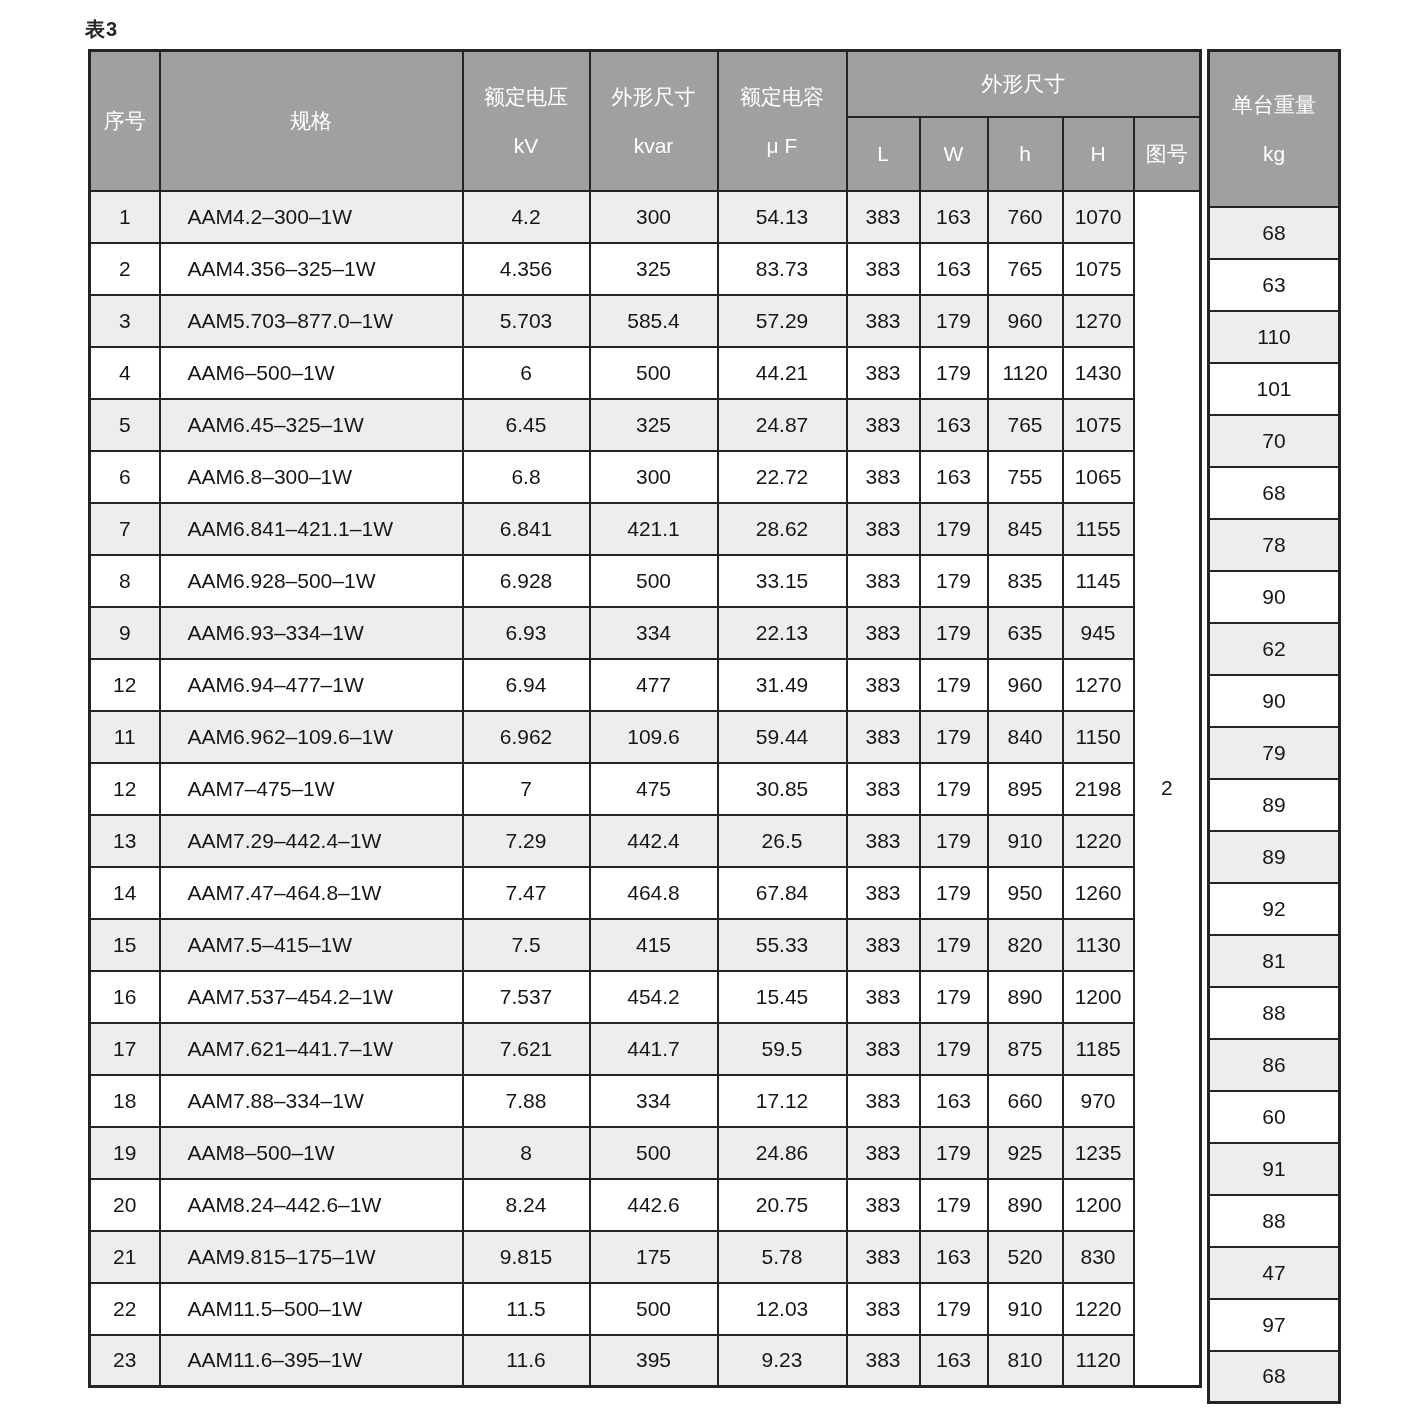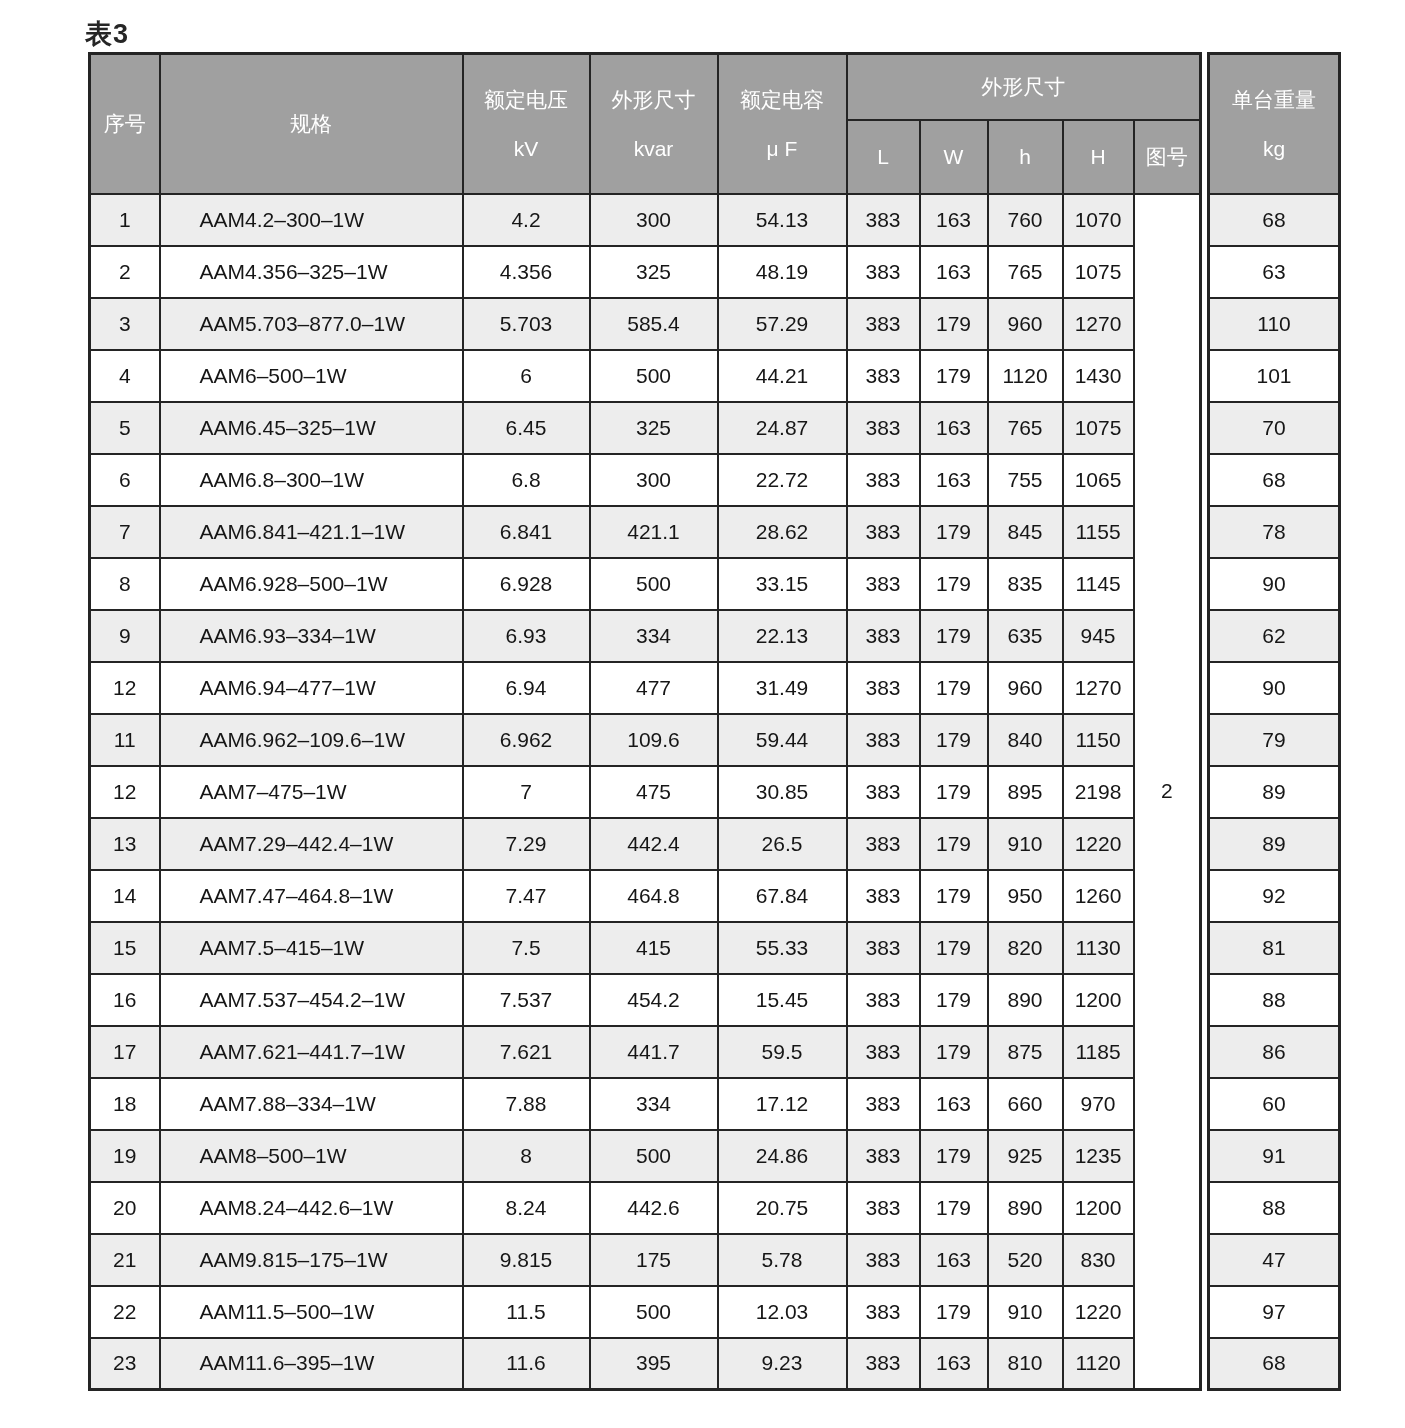--- a/index.html
+++ b/index.html
@@ -6,25 +6,25 @@
   html, body {
     width: 1405px;
     background: #ffffff;
     font-family: "Liberation Sans", sans-serif;
     color: #1c1c1c;
   }
   body { height: 1428px; overflow: hidden; }
   .page { padding: 16px 0 0 85px; }
 
   .doc-title {
-    font-size: 27px;
+    font-size: 20px;
     font-weight: bold;
     color: #262626;
     letter-spacing: 1px;
-    margin-bottom: 0;
+    margin-bottom: 6px;
   }
 
   .tables {
     display: flex;
     align-items: flex-start;
     margin-left: 3px;
   }
 
   table {
     border-collapse: collapse;
@@ -45,27 +45,27 @@
 
   thead th {
     background: #a0a0a0;
     color: #ffffff;
     font-weight: normal;
     font-size: 21px;
   }
   thead .line2 { margin-top: 23px; }
   tr.head-top { height: 66px; }
   tr.head-sub { height: 74px; }
-  table.weight thead tr { height: 140px; border-radius: 28px; }
+  table.weight thead tr { height: 156px; border-radius: 28px; }
 
   tbody tr { height: 52px; }
   tbody td { background: #ffffff; color: #161616; }
   tbody tr:nth-child(odd) td { background: #ededed; }
 
-  td.spec-cell { text-align: left; padding-left: 39px; }
+  td.spec-cell { text-align: left; padding-left: 27px; }
   tbody td.figno-cell { background: #ffffff !important; }
 </style>
 </head>
 <body>
 
 <div class="page">
   <div class="doc-title">表3</div>
 
   <div class="tables">
 
@@ -119,21 +119,21 @@
             <td>163</td>
             <td>760</td>
             <td>1070</td>
             <td rowspan="23" class="figno-cell">2</td>
           </tr>
           <tr>
             <td>2</td>
             <td class="spec-cell">AAM4.356–325–1W</td>
             <td>4.356</td>
             <td>325</td>
-            <td>48.19</td>
+            <td>83.73</td>
             <td>383</td>
             <td>163</td>
             <td>765</td>
             <td>1075</td>
           </tr>
           <tr>
             <td>3</td>
             <td class="spec-cell">AAM5.703–877.0–1W</td>
             <td>5.703</td>
             <td>585.4</td>

